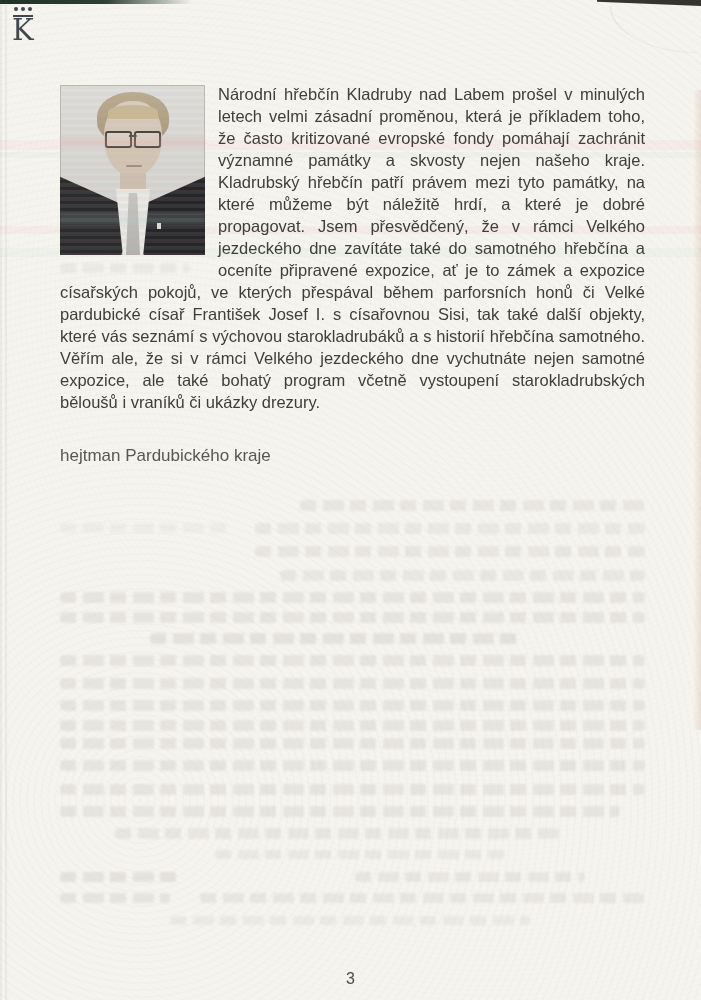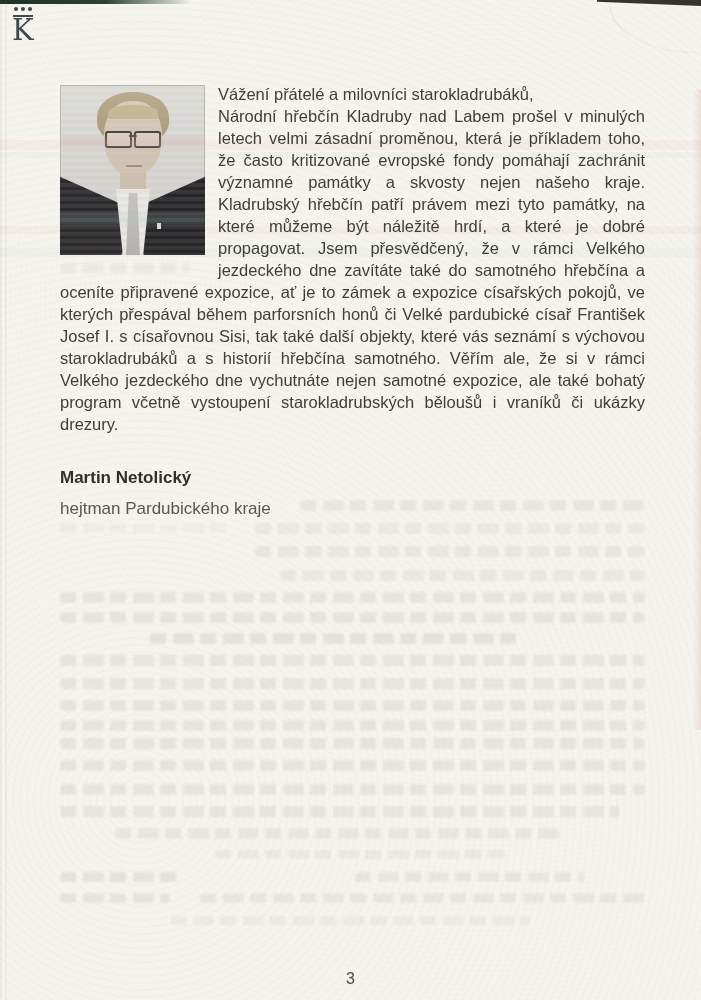--- a/index.html
+++ b/index.html
@@ -209,23 +209,21 @@
       <div class="suit-l"></div>
       <div class="suit-r"></div>
       <div class="shirt"></div>
       <div class="tie"></div>
       <div class="pin"></div>
       <div class="moire"></div>
       <div class="band1"></div>
       <div class="band2"></div>
     </div>
 
-    <p class="salutation">Vážení přátelé a milovníci starokladrubáků,</p>
     <p class="body-par">Národní hřebčín Kladruby nad Labem prošel v minulých letech velmi zásadní proměnou, která je příkladem toho, že často kritizované evropské fondy pomáhají zachránit významné památky a skvosty nejen našeho kraje. Kladrubský hřebčín patří právem mezi tyto památky, na které můžeme být náležitě hrdí, a které je dobré propagovat. Jsem přesvědčený, že v rámci Velkého jezdeckého dne zavítáte také do samotného hřebčína a oceníte připravené expozice, ať je to zámek a expozice císařských pokojů, ve kterých přespával během parforsních honů či Velké pardubické císař František Josef I. s císařovnou Sisi, tak také další objekty, které vás seznámí s výchovou starokladrubáků a s historií hřebčína samotného. Věřím ale, že si v rámci Velkého jezdeckého dne vychutnáte nejen samotné expozice, ale také bohatý program včetně vystoupení starokladrubských běloušů i vraníků či ukázky drezury.</p>
 
     <div class="signature">
-      <div class="sig-name">Martin Netolický</div>
       <div class="sig-title">hejtman Pardubického kraje</div>
     </div>
   </div>
 
   <div class="page-number">3</div>
 </div>
 
 </body></html>

